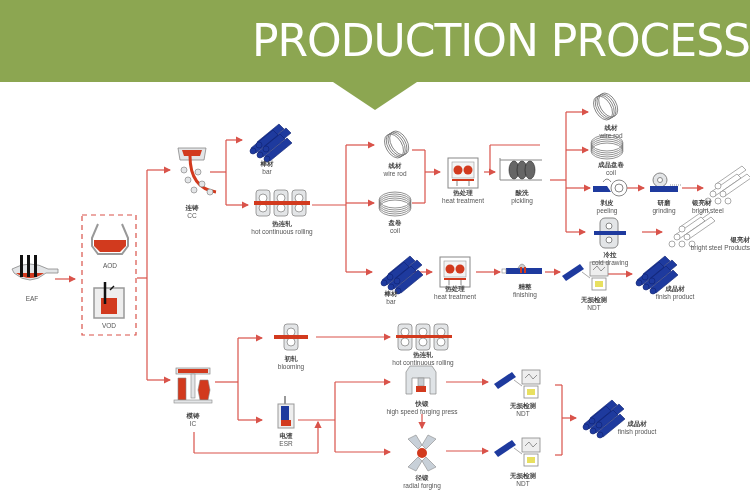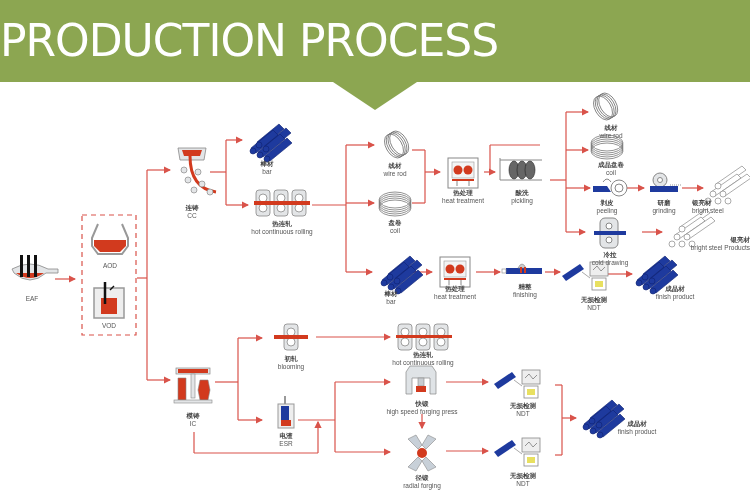--- a/index.html
+++ b/index.html
@@ -3,21 +3,21 @@
 <meta charset="utf-8">
 <style>
   html, body { margin:0; padding:0; }
   body { width:750px; height:494px; background:#ffffff; position:relative; overflow:hidden;
          font-family:"Liberation Sans", sans-serif; }
   .banner { position:absolute; left:0; top:0; width:750px; height:82px; background:#8ca651; }
   .banner-arrow { position:absolute; left:333px; top:82px; width:0; height:0;
                   border-left:42px solid transparent; border-right:42px solid transparent;
                   border-top:28px solid #8ca651; }
   .title { position:absolute; left:0; top:0; width:750px; height:82px; line-height:82px;
-           text-align:left; color:#ffffff; font-size:44px; letter-spacing:-1px;
+           text-align:right; color:#ffffff; font-size:44px; letter-spacing:-1px;
            font-family:"DejaVu Sans", sans-serif; }
   svg.diagram { position:absolute; left:0; top:0; }
   .lbl { position:absolute; text-align:center; font-size:6.5px; color:#333; line-height:8px; width:90px; }
   .lbl .zh { display:block; font-weight:bold; color:#444; }
   .lbl .en { display:block; color:#555; }
 </style>
 </head>
 <body>
 
 <div class="banner"></div>

